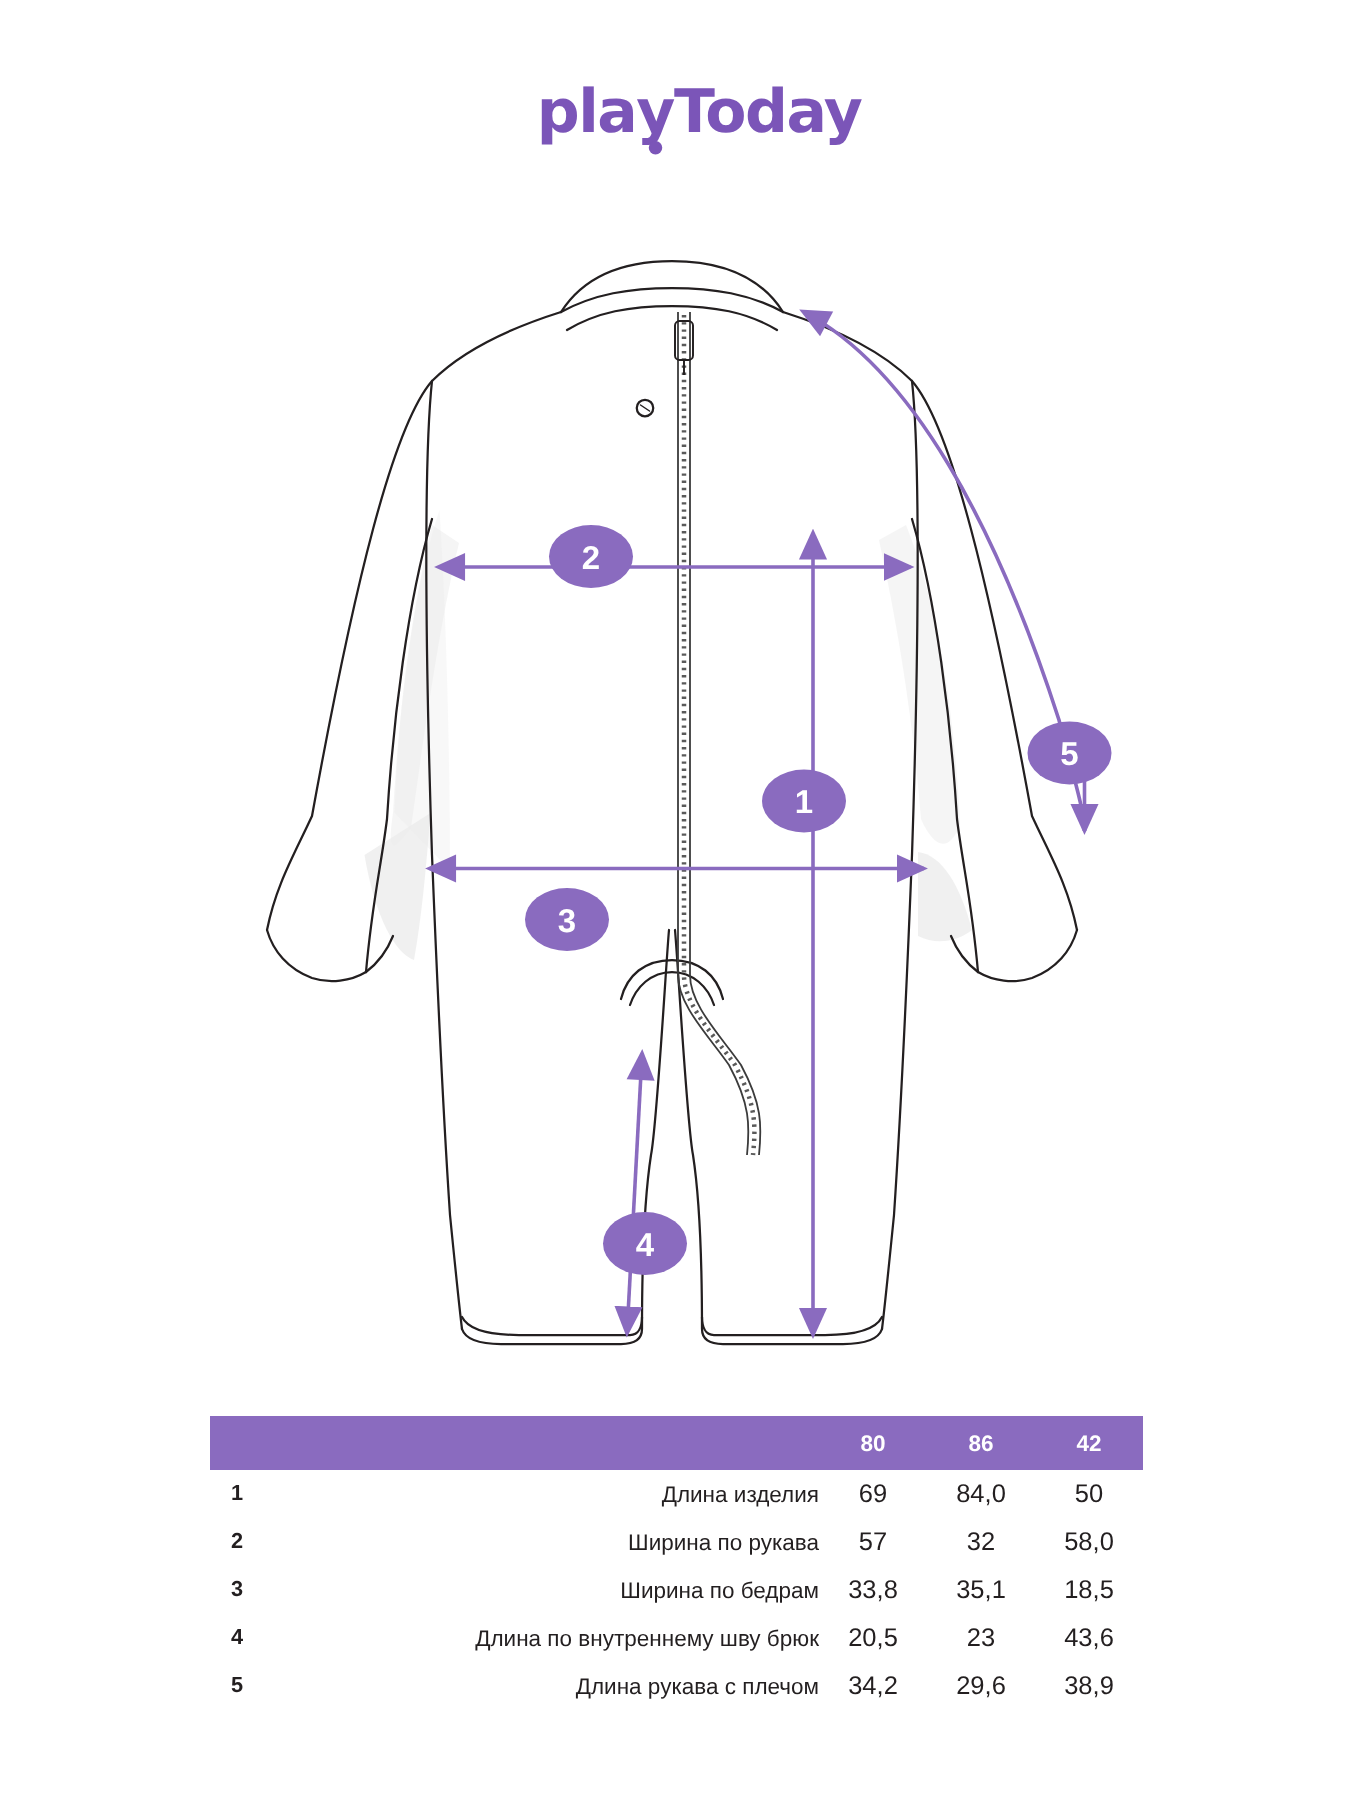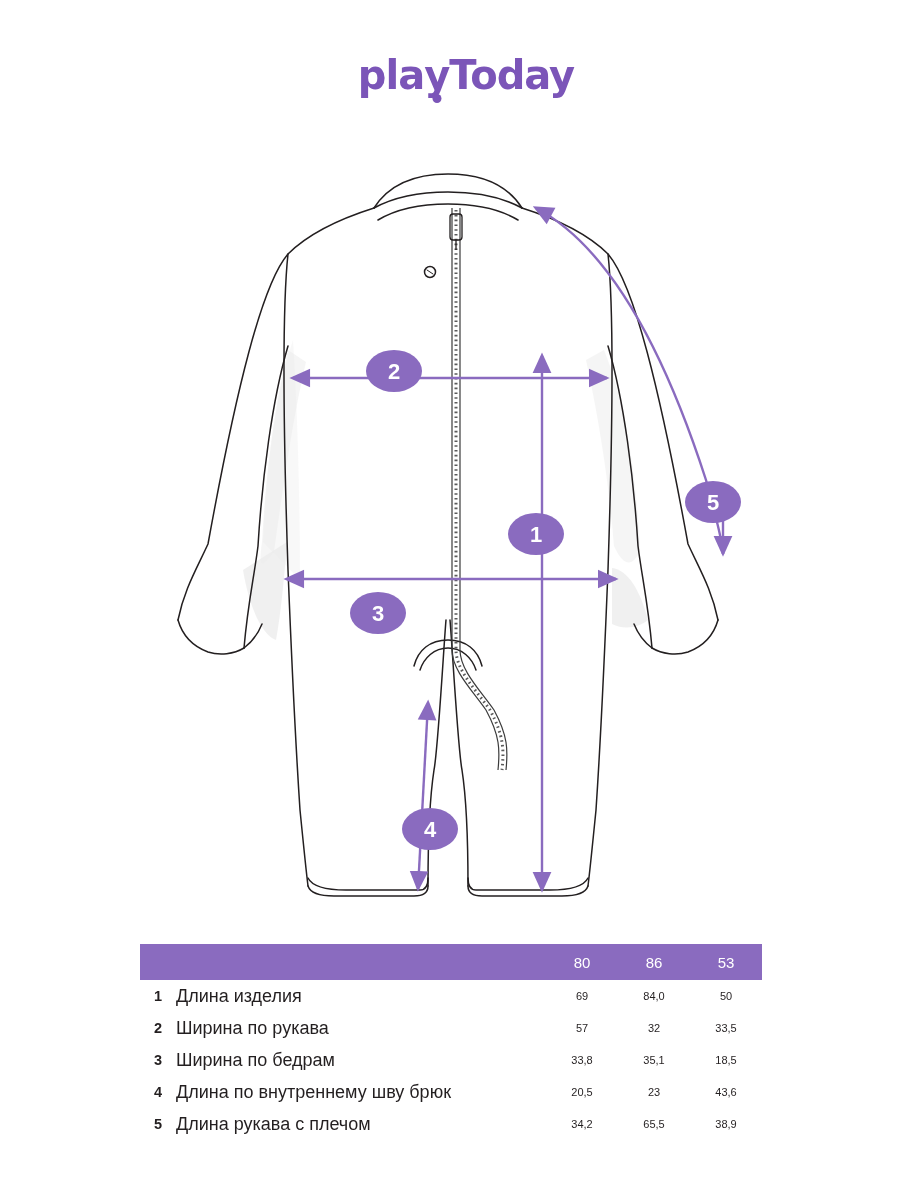--- a/index.html
+++ b/index.html
@@ -65,49 +65,49 @@
   }
   table.size-table {
     border-collapse: collapse;
     width: 622px;
     font-size: 15.5px;
     color: #231f20;
   }
   table.size-table thead th {
     background: #8a6bbf;
     color: #ffffff;
-    font-weight: normal;
+    font-weight: bold;
     font-size: 15px;
     height: 36px;
     padding: 0;
     text-align: center;
   }
   table.size-table thead th.label-head { text-align: left; }
   table.size-table tbody td {
     height: 32px;
     padding: 0;
     vertical-align: middle;
   }
   td.num {
     width: 36px;
     text-align: center;
     font-weight: bold;
     font-size: 14.5px;
     color: #231f20;
   }
   td.name {
-    text-align: left;
+    text-align: right;
     padding-left: 32px;
-    font-size: 18px;
+    font-size: 15px;
     white-space: nowrap;
   }
   td.val {
     width: 72px;
     text-align: center;
-    font-size: 11px;
+    font-size: 17px;
   }
   th.col-size { width: 72px; }
 </style>
 </head>
 <body>
 
 <div id="page">
 
   <div class="logo">
     <span>pla</span><span class="dotmark">y</span><span>Today</span>
@@ -220,56 +220,56 @@
     </svg>
   </div>
 
   <div class="table-wrap">
     <table class="size-table">
       <thead>
         <tr>
           <th class="label-head" colspan="2"></th>
           <th class="col-size">80</th>
           <th class="col-size">86</th>
-          <th class="col-size">53</th>
+          <th class="col-size">42</th>
         </tr>
       </thead>
       <tbody>
         <tr>
           <td class="num">1</td>
           <td class="name">Длина изделия</td>
           <td class="val">69</td>
           <td class="val">84,0</td>
           <td class="val">50</td>
         </tr>
         <tr>
           <td class="num">2</td>
           <td class="name">Ширина по рукава</td>
           <td class="val">57</td>
           <td class="val">32</td>
-          <td class="val">33,5</td>
+          <td class="val">58,0</td>
         </tr>
         <tr>
           <td class="num">3</td>
           <td class="name">Ширина по бедрам</td>
           <td class="val">33,8</td>
           <td class="val">35,1</td>
           <td class="val">18,5</td>
         </tr>
         <tr>
           <td class="num">4</td>
           <td class="name">Длина по внутреннему шву брюк</td>
           <td class="val">20,5</td>
           <td class="val">23</td>
           <td class="val">43,6</td>
         </tr>
         <tr>
           <td class="num">5</td>
           <td class="name">Длина рукава с плечом</td>
           <td class="val">34,2</td>
-          <td class="val">65,5</td>
+          <td class="val">29,6</td>
           <td class="val">38,9</td>
         </tr>
       </tbody>
     </table>
   </div>
 
 </div>
 
 </body></html>

